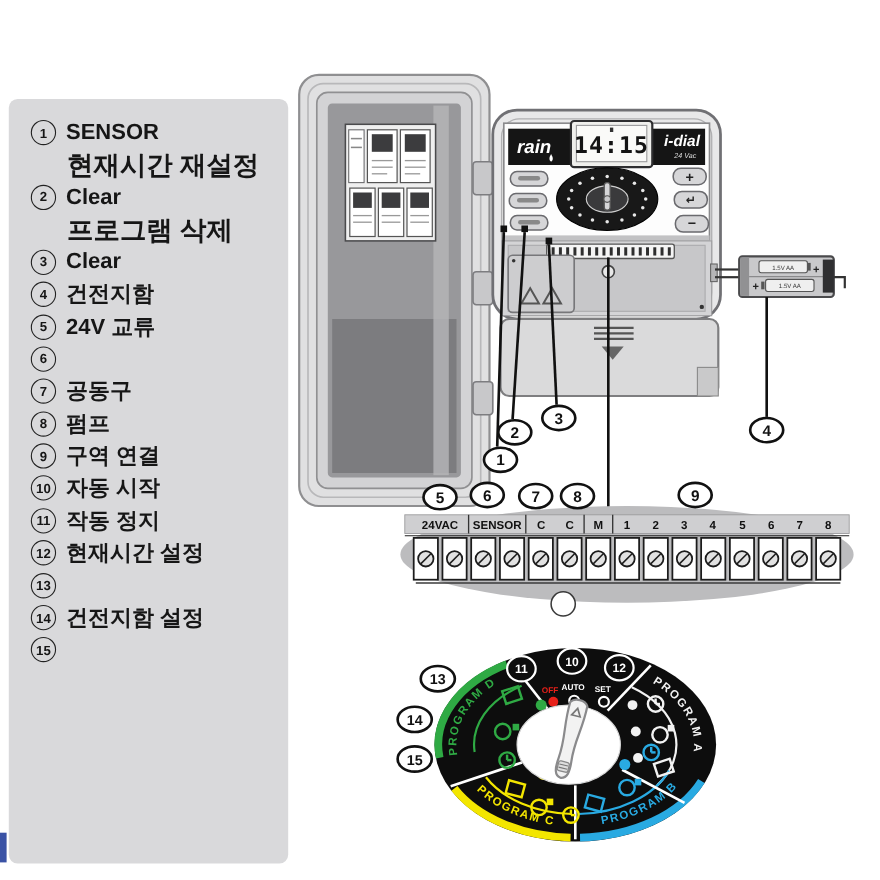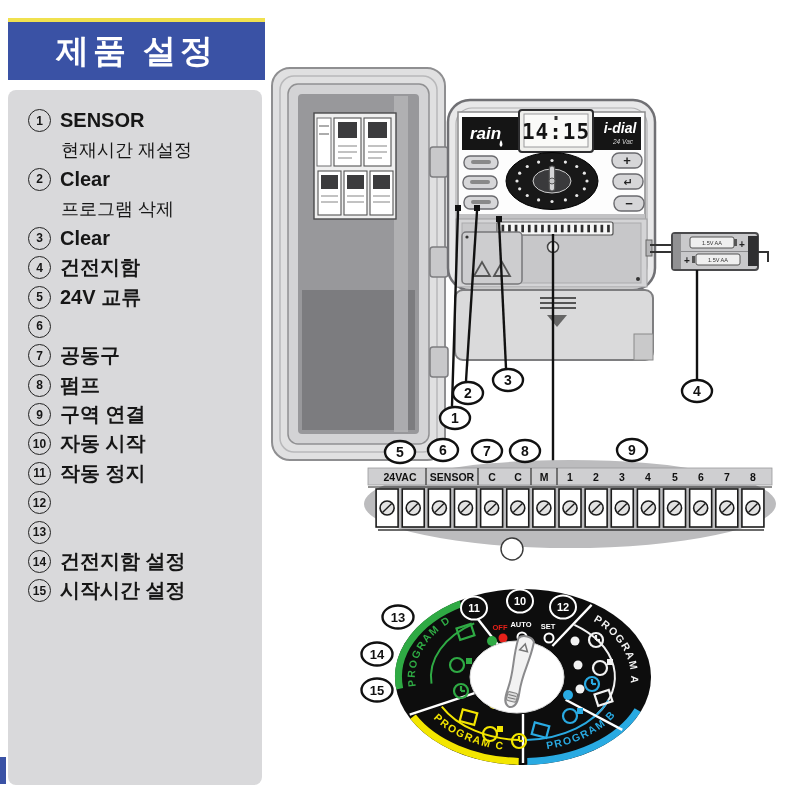--- a/index.html
+++ b/index.html
@@ -4,35 +4,34 @@
 <style>
   html,body{margin:0;padding:0;background:#fff;}
   .page{position:relative;width:800px;height:800px;background:#ffffff;overflow:hidden;
         font-family:"Liberation Sans","DejaVu Sans",sans-serif;}
   .banner{position:absolute;left:8px;top:18px;width:257px;height:62px;background:#3a52a5;
           border-top:4px solid #f0e14f;box-sizing:border-box;display:flex;align-items:center;
           justify-content:center;color:#fff;font-size:33px;font-weight:bold;letter-spacing:4px;}
   .legend{position:absolute;left:8px;top:90px;width:254px;height:695px;background:#d9d9db;
           border-radius:8px;padding:16px 0 0 20px;box-sizing:border-box;color:#161616;}
   .lrow{display:flex;align-items:center;gap:9px;height:29.4px;font-size:20px;font-weight:600;}
-  .lsub{height:29.4px;display:flex;align-items:center;padding-left:33px;font-size:18px;font-weight:400;}
+  .lsub{height:29.4px;display:flex;align-items:center;padding-left:33px;font-size:24px;font-weight:700;}
   .cnum{width:21px;height:21px;border:1.6px solid #222;border-radius:50%;display:inline-flex;
         align-items:center;justify-content:center;font-size:12px;font-weight:bold;flex:none;
         line-height:1;background:transparent;}
   .blue-tab{position:absolute;left:0;top:757px;width:6px;height:27px;background:#3a52a5;}
   svg.diagram{position:absolute;left:0;top:0;}
   svg text{font-family:"Liberation Sans","DejaVu Sans",sans-serif;}
   .lcd-text{font-family:"DejaVu Sans Mono","Liberation Mono",monospace;}
 </style>
 </head>
 <body>
 
 <div class="page">
 
-  <div class="banner">제품 설정</div>
 
   <div class="legend">
     <div class="lrow">
         <span class="cnum">1</span>
         <span>SENSOR</span>
       </div>
     <div class="lsub">현재시간 재설정</div>
     <div class="lrow">
         <span class="cnum">2</span>
         <span>Clear</span>
@@ -68,31 +67,31 @@
     <div class="lrow">
         <span class="cnum">10</span>
         <span>자동 시작</span>
       </div>
     <div class="lrow">
         <span class="cnum">11</span>
         <span>작동 정지</span>
       </div>
     <div class="lrow">
         <span class="cnum">12</span>
+        <span>현재시간 설정</span>
       </div>
     <div class="lrow">
         <span class="cnum">13</span>
       </div>
     <div class="lrow">
         <span class="cnum">14</span>
         <span>건전지함 설정</span>
       </div>
     <div class="lrow">
         <span class="cnum">15</span>
-        <span>시작시간 설정</span>
       </div>
   </div>
 
   <div class="blue-tab"></div>
 
   <svg class="diagram" width="800" height="800" viewBox="0 0 800 800">
 
     <g>
       <rect x="272" y="68" width="173" height="392" rx="18" fill="#e0e0e1" stroke="#8f8f91" stroke-width="2"></rect>
       <rect x="280" y="76" width="157" height="376" rx="14" fill="none" stroke="#b8b8ba" stroke-width="1.5"></rect>

